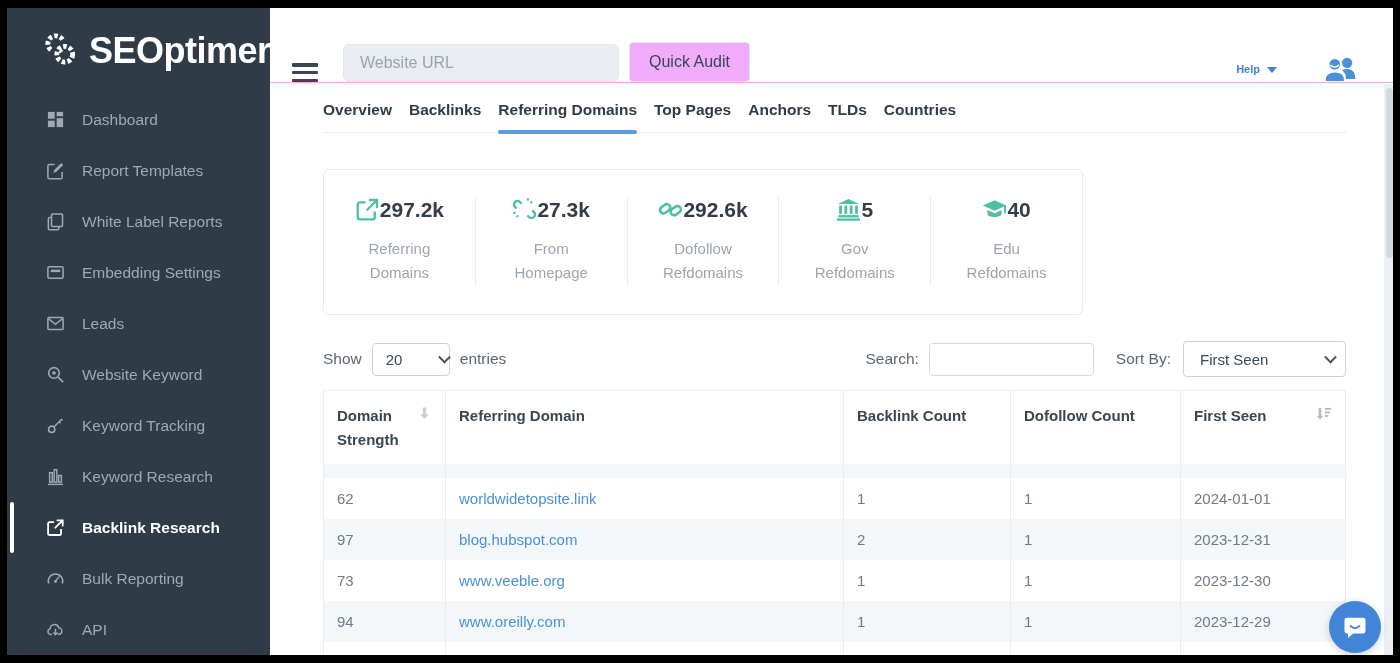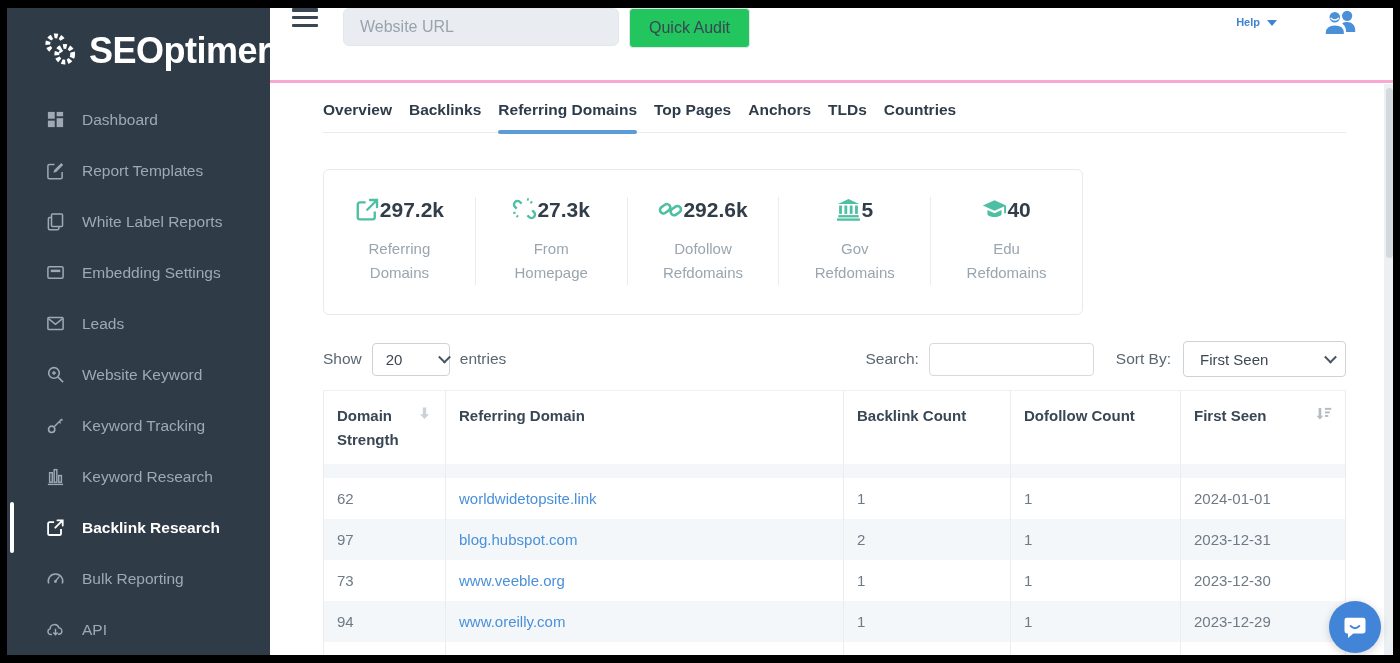--- a/index.html
+++ b/index.html
@@ -20,29 +20,29 @@
               padding-left:38px; color:#9fa9b3; font-size:15.5px; cursor:pointer; }
   .nav-item .nav-icon { width:20px; height:20px; display:flex; align-items:center; justify-content:center; }
   .nav-item .nav-icon svg { width:19px; height:19px; }
   .nav-item.active { color:#fff; font-weight:bold; }
   .nav-item.active::before { content:""; position:absolute; left:3px; top:0; width:4px; height:51px;
               background:#fff; border-radius:2px; }
 
   
   .main { flex:1; display:flex; flex-direction:column; background:#fff; position:relative; }
 
-  .topbar { height:75px; flex-shrink:0; border-bottom:3px solid #f9a8d4;
-            display:flex; align-items:flex-start; padding:0 35px 0 22px; }
+  .topbar { height:75px; flex-shrink:0; border-bottom:1px solid #f9a8d4;
+            display:flex; align-items:flex-end; padding:0 35px 0 22px; }
   .hamburger { width:26px; height:19px; display:flex; flex-direction:column; justify-content:space-between;
                cursor:pointer; margin-right:25px; }
   .hamburger span { display:block; height:3.5px; background:#3a4653; border-radius:1px; }
   .url-input { width:276px; height:38px; background:#e9edf1; border:1px solid #e2e7ec; border-radius:6px;
                padding:0 16px; font-size:16px; color:#3a4653; font-family:inherit; }
   .url-input::placeholder { color:#9aa3ad; }
-  .btn-quick-audit { margin-left:10px; height:40px; padding:0 19px; background:#22c55e;
+  .btn-quick-audit { margin-left:10px; height:40px; padding:0 19px; background:#f0abfc;
                border:1px solid #dfe5ea; border-radius:4px; font-size:16px; color:#3a4653;
                font-family:inherit; cursor:pointer; }
   .top-right { margin-left:auto; display:flex; align-items:center; }
   .help { display:flex; align-items:center; gap:7px; color:#3e83d4; font-weight:bold; font-size:11px; cursor:pointer; }
   .help-caret { width:0; height:0; border-left:5px solid transparent; border-right:5px solid transparent;
                 border-top:6px solid #3e83d4; margin-top:2px; }
   .users-btn { margin-left:44px; cursor:pointer; display:flex; }
 
   
   .content { flex:1; padding:18px 48px 0 53px; overflow:hidden; }

